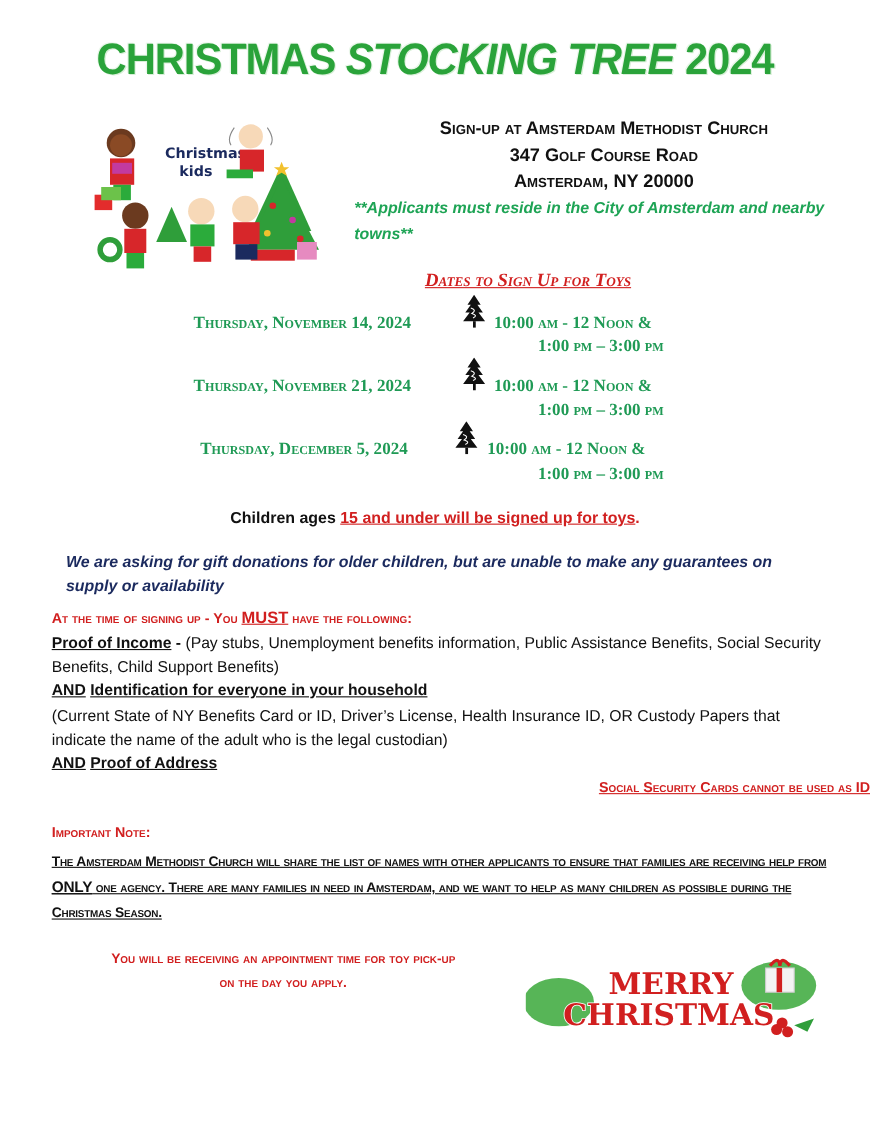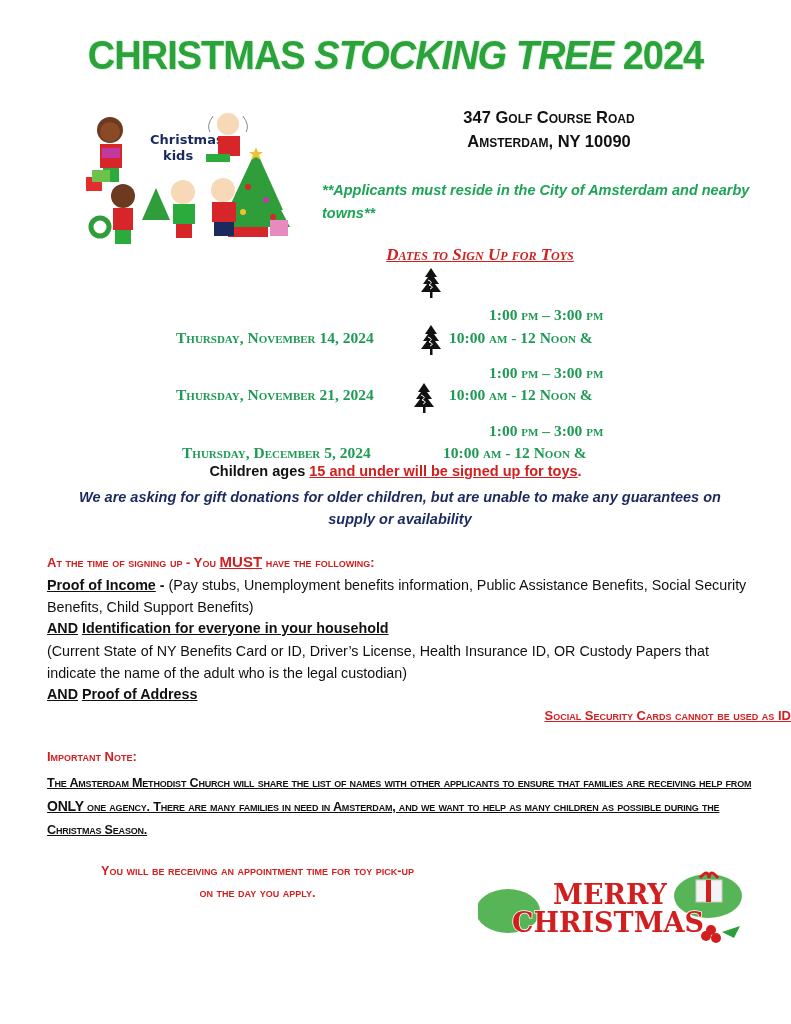--- a/index.html
+++ b/index.html
@@ -4,26 +4,26 @@
   <style>
     html, body { margin:0; padding:0; background:#ffffff; }
     body { width:791px; height:1024px; position:relative; overflow:hidden; font-family:"Liberation Sans", sans-serif; color:#111; }
     .abs { position:absolute; }
     .title { left:0; top:34px; width:791px; text-align:center; font-family:"Liberation Sans", sans-serif; font-weight:900; font-size:38px; color:#2aa33a; letter-spacing:-1px; text-shadow: 1px 1px 0 #d8efd8, -1px -1px 0 #e9f6e9; transform:scaleY(1.05); }
     .title .it { font-style:italic; }
     .kids { left:78px; top:92px; width:218px; height:160px; }
     .address { left:330px; top:105px; width:438px; text-align:center; font-family:"Liberation Sans", sans-serif; font-weight:bold; font-size:16.5px; line-height:24px; color:#111; font-variant:small-caps; }
     .reside { left:322px; top:179px; width:450px; text-align:left; font-weight:bold; font-style:italic; font-size:14.5px; line-height:23px; color:#1ea455; }
     .dates-heading { left:330px; top:245px; width:300px; text-align:center; font-family:"Liberation Serif", serif; font-weight:bold; font-style:italic; font-size:17px; color:#d11f1f; text-decoration:underline; font-variant:small-caps; }
-    .date-row { position:absolute; font-family:"Liberation Serif", serif; font-weight:bold; font-size:15.5px; color:#1f9a55; font-variant:small-caps; white-space:nowrap;margin-top:44px; }
+    .date-row { position:absolute; font-family:"Liberation Serif", serif; font-weight:bold; font-size:15.5px; color:#1f9a55; font-variant:small-caps; white-space:nowrap; }
     .tree { position:absolute; width:22px; height:30px; }
     .time2 { position:absolute; font-family:"Liberation Serif", serif; font-weight:bold; font-size:15.5px; color:#1f9a55; font-variant:small-caps; white-space:nowrap; }
     .children { left:0; top:463px; width:791px; text-align:center; font-weight:bold; font-size:14.5px; color:#111; }
     .children .u { color:#d11f1f; text-decoration:underline; }
-    .asking { left:60px; top:486px; width:680px; text-align:center; font-weight:bold; font-style:italic; font-size:14.5px; line-height:22px; color:#1b2a5e; }
+    .asking { left:60px; top:500px; width:680px; text-align:left; font-weight:bold; font-style:italic; font-size:14.5px; line-height:22px; color:#1b2a5e; }
     .req-head { left:47px; top:553px; font-weight:bold; font-size:13px; color:#d11f1f; font-variant:small-caps; }
     .req-head .u { text-decoration:underline; font-size:15px; }
     .body-txt { left:47px; width:710px; font-size:14.3px; line-height:21.5px; color:#111; }
     .bu { font-weight:bold; text-decoration:underline; }
     .ss { left:0; top:708px; width:791px; text-align:right; font-weight:bold; font-size:13px; color:#d11f1f; text-decoration:underline; font-variant:small-caps; }
     .note-head { left:47px; top:749px; font-weight:bold; font-size:13px; color:#d11f1f; font-variant:small-caps; }
     .note-body { left:47px; top:772px; width:720px; font-weight:bold; font-size:12.6px; line-height:23px; color:#111; font-variant:small-caps; letter-spacing:-0.2px;text-decoration:underline; }
     .note-body .u { text-decoration:underline; font-size:14px; }
     .pickup { left:45px; top:860px; width:425px; text-align:center; font-weight:bold; font-size:12.6px; line-height:22px; color:#d11f1f; font-variant:small-caps; }
     .merry { left:478px; top:866px; width:272px; height:86px; }
@@ -72,22 +72,23 @@
   <circle cx="105" cy="100" r="12" fill="#f7d9b8"></circle>
     <rect x="95" y="112" width="22" height="20" fill="#2bab3b"></rect>
     <rect x="98" y="132" width="16" height="14" fill="#d7262a"></rect>
 
   <circle cx="145" cy="98" r="12" fill="#f7d9b8"></circle>
     <rect x="134" y="110" width="24" height="20" fill="#d7262a"></rect>
     <rect x="136" y="130" width="20" height="14" fill="#1b2a5e"></rect>
 </svg>
 
 <div class="abs address">
+  <div>Sign-up at Amsterdam Methodist Church</div>
   <div>347 Golf Course Road</div>
-  <div>Amsterdam, NY 10090</div>
+  <div>Amsterdam, NY 20000</div>
 </div>
 <div class="abs reside">**Applicants must reside in the City of Amsterdam and nearby towns**</div>
 
 <div class="abs dates-heading">Dates to Sign Up for Toys</div>
 
 <div class="date-row" style="left:176px; top:285px;">Thursday, November 14, 2024</div>
 <svg class="tree" style="left:420px; top:268px;" viewBox="0 0 22 30">
     <path d="M11 0 L17 9 L14 9 L19 16 L15 16 L21 24 L1 24 L7 16 L3 16 L8 9 L5 9 Z" fill="#111"></path>
     <path d="M8 12 Q14 14 9 17 Q15 19 10 21" stroke="#fff" stroke-width="1" fill="none"></path>
     <rect x="10" y="24" width="2.5" height="6" fill="#111"></rect>

